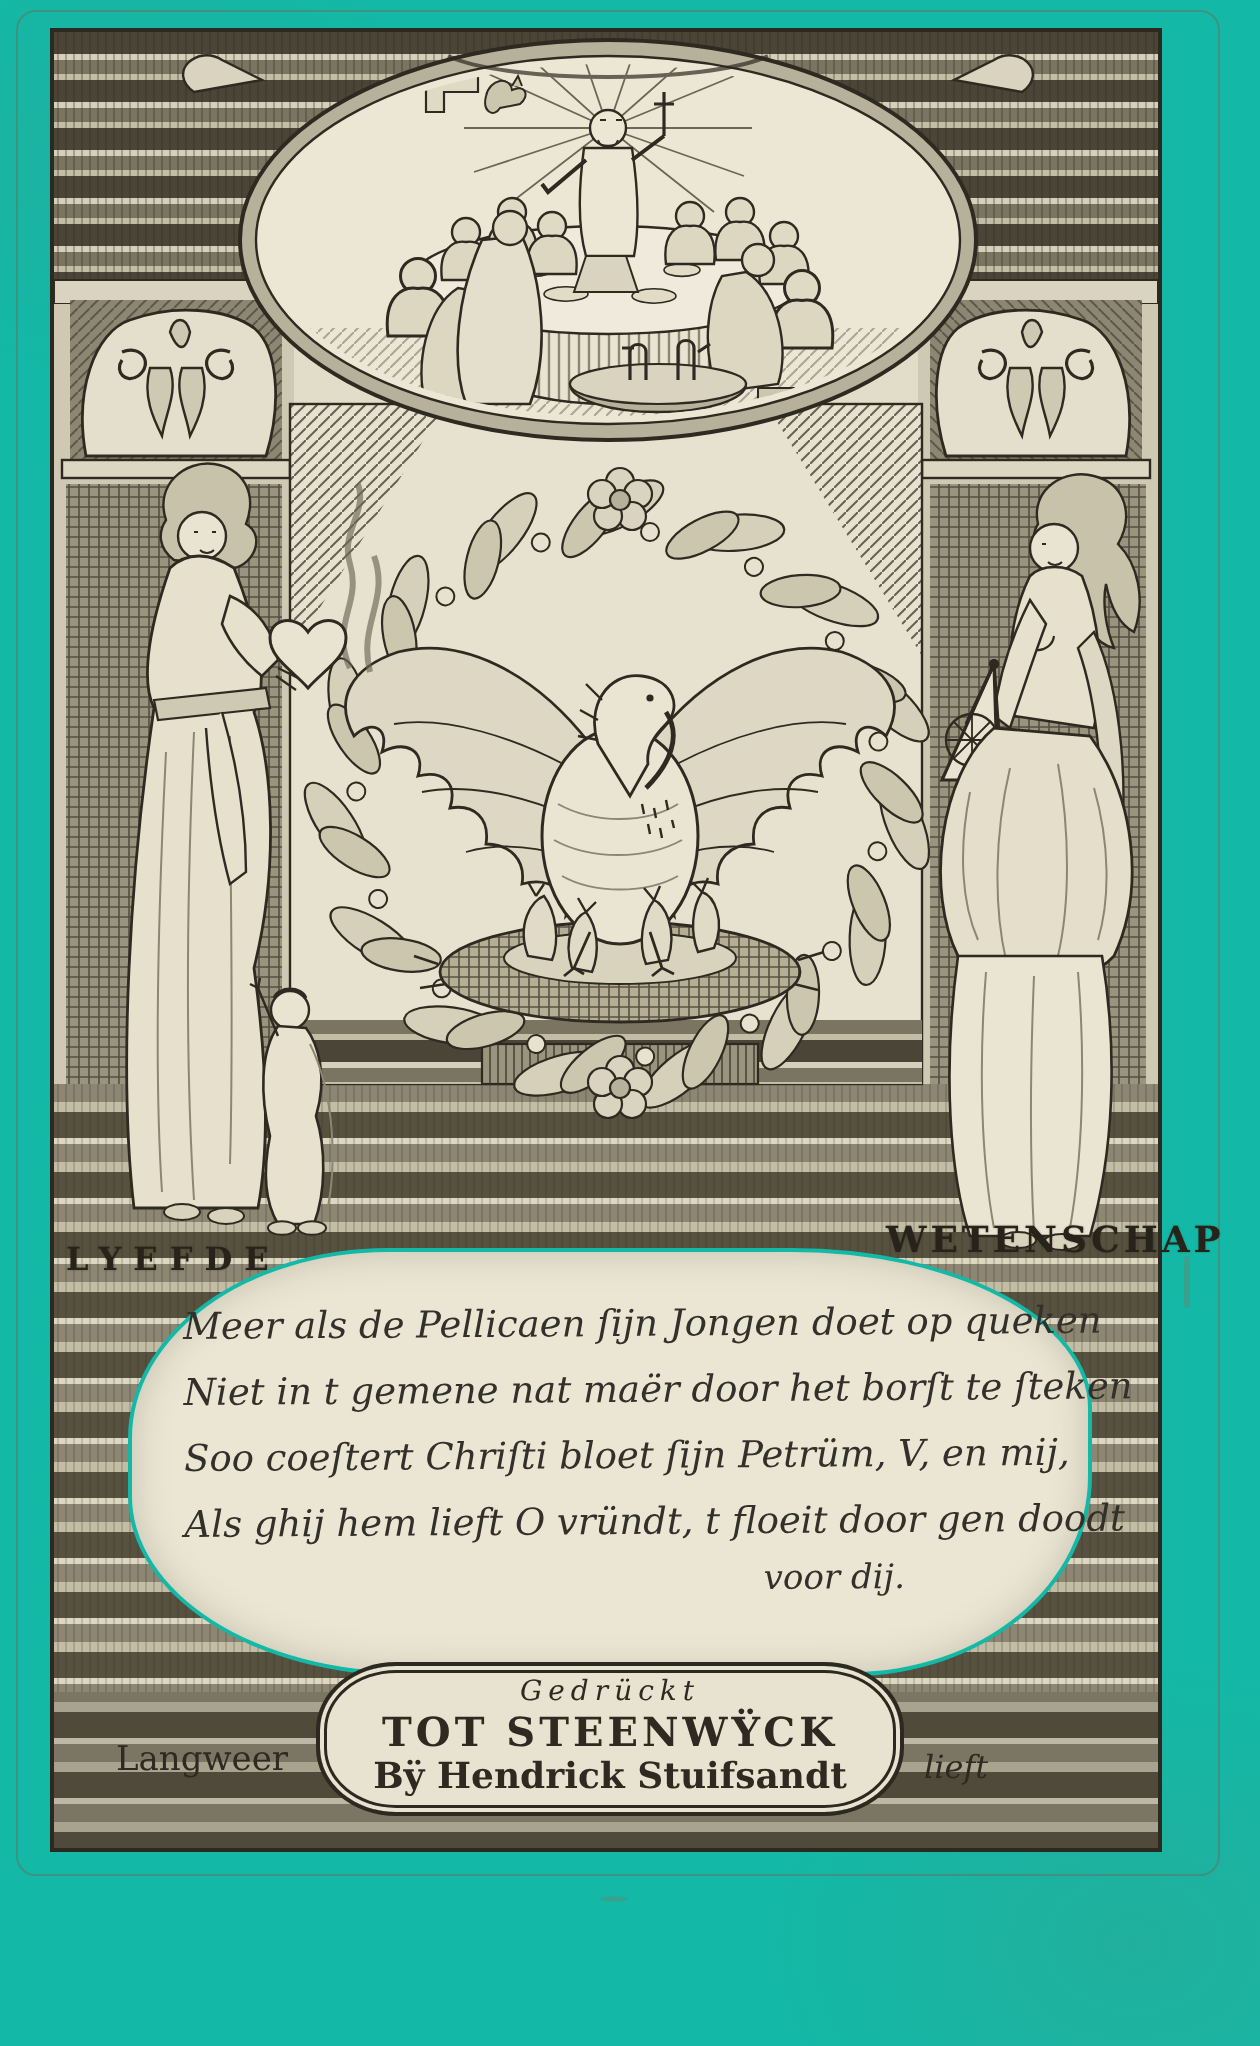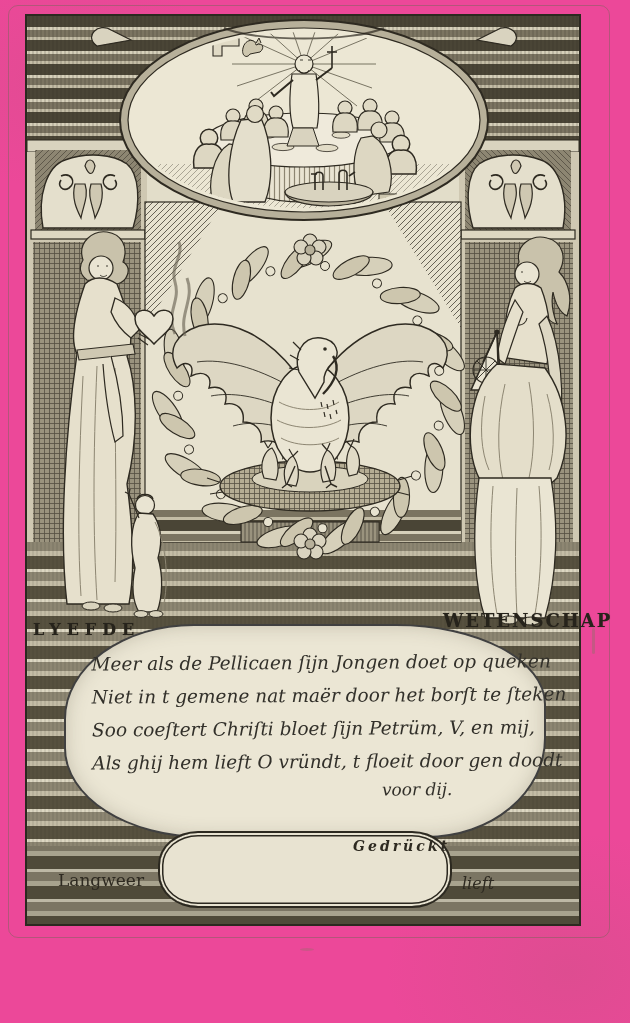--- a/index.html
+++ b/index.html
@@ -1,17 +1,17 @@
 <!DOCTYPE html>
 <html><head>
 <meta charset="utf-8">
 <style>
   html,body{margin:0;padding:0;background:#b0aa97;}
   #stage{position:relative;width:630px;height:1023px;overflow:hidden;
-         background:#ec4899;font-family:"DejaVu Serif", serif;color:#2e2a21;}
+         background:#14b8a6;font-family:"DejaVu Serif", serif;color:#2e2a21;}
   
   #stage::before{content:"";position:absolute;inset:0;pointer-events:none;
     background:
       radial-gradient(220px 160px at 12% 8%, rgba(120,110,85,.10), transparent 70%),
       radial-gradient(260px 200px at 90% 95%, rgba(120,110,85,.12), transparent 70%),
       radial-gradient(300px 240px at 50% 50%, rgba(255,255,250,.08), transparent 70%),
       radial-gradient(180px 120px at 70% 15%, rgba(120,110,85,.07), transparent 70%);}
   .platemark{position:absolute;left:8px;top:5px;width:600px;height:931px;
     border:1px solid rgba(110,104,84,.45);border-radius:10px;}
   .plate{position:absolute;left:25px;top:14px;width:556px;height:912px;
@@ -22,34 +22,34 @@
   .f2{left:592px;top:628px;width:3px;height:26px;background:#7d775f;opacity:.35;border-radius:2px;}
   .f3{left:300px;top:948px;width:14px;height:3px;background:#7d775f;opacity:.3;}
 
   
   .lbl{position:absolute;font-weight:bold;white-space:nowrap;color:#26231b;
        text-shadow:0 0 1px rgba(40,36,28,.4);}
   #lbl-left{left:33px;top:620px;font-size:16px;letter-spacing:6px;}
   #lbl-right{left:443px;top:610px;font-size:18px;letter-spacing:2px;}
 
   .cartouche{position:absolute;left:64px;top:624px;width:482px;height:214px;
-    background:#ebe6d4;border:2px solid #404040;box-sizing:border-box;
+    background:#ebe6d4;border:2px solid #14b8a6;box-sizing:border-box;
     border-radius:130px 150px 120px 140px / 95px 80px 100px 90px;
     box-shadow:inset 0 0 18px rgba(90,84,64,.25);}
   .verse{position:absolute;left:26px;right:20px;top:20px;
     font-style:italic;font-size:18.5px;line-height:33px;color:#32302a;
     transform:rotate(-.4deg);}
   .verse .vline{white-space:nowrap;}
   .verse .vclose{text-align:right;padding-right:72px;font-size:17px;line-height:24px;}
 
   .plaque{position:absolute;left:158px;top:831px;width:294px;height:77px;
     background:#e8e3d1;border:2px solid #2c2920;box-sizing:border-box;
     border-radius:40px/34px;text-align:center;
     box-shadow:inset 0 0 0 2px #e8e3d1, inset 0 0 0 3.5px #2c2920;}
-  .plaque .l1{margin-top:5px;font-size:14px;letter-spacing:3px;font-weight:bold;font-style:italic;text-align:right;}
+  .plaque .l1{margin-top:5px;font-size:14px;letter-spacing:3px;font-weight:normal;font-style:italic;}
   .plaque .l2{font-size:20px;letter-spacing:2px;font-weight:bold;}
   .plaque .l3{font-size:18px;font-weight:bold;}
   #note-left{position:absolute;left:58px;top:870px;font-size:17px;}
   #note-right{position:absolute;left:462px;top:874px;font-size:16px;font-style:italic;}
 </style>
 </head>
 <body>
 
 <div id="stage">
   <div class="platemark"></div>
@@ -342,16 +342,18 @@
       <div class="vline">Meer als de Pellicaen ſijn Jongen doet op queken</div>
       <div class="vline">Niet in t gemene nat maër door het borſt te ſteken</div>
       <div class="vline">Soo coeſtert Chriſti bloet ſijn Petrüm, V, en mij,</div>
       <div class="vline">Als ghij hem lieft O vründt, t floeit door gen doodt</div>
       <div class="vline vclose">voor dij.</div>
     </div>
   </div>
 
   <div class="plaque">
     <div class="l1">Gedrückt</div>
+    <div class="l2">TOT STEENWŸCK</div>
+    <div class="l3">Bÿ Hendrick Stuifsandt</div>
   </div>
   <div id="note-left">Langweer</div>
   <div id="note-right">lieft</div>
 </div>
 
 </body></html>

